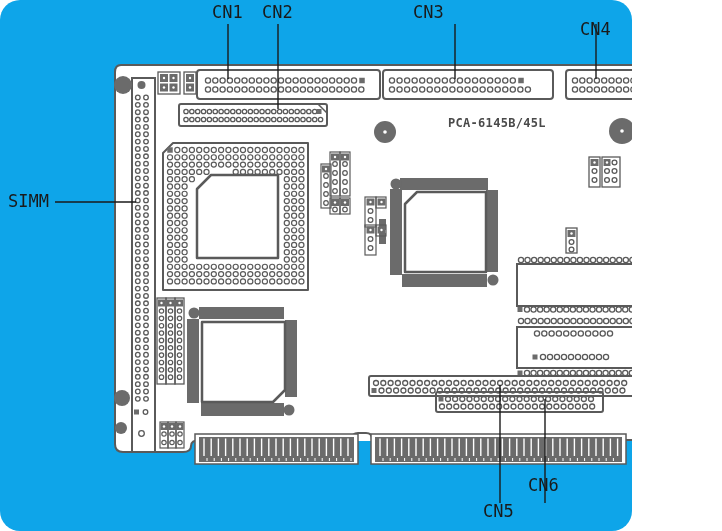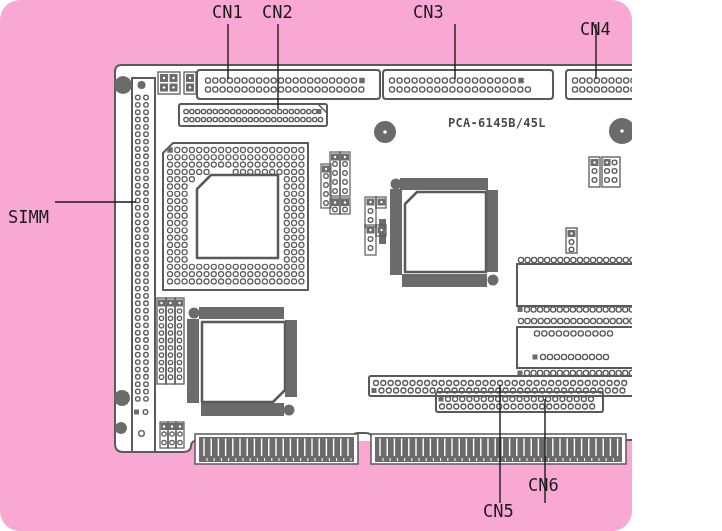--- a/index.html
+++ b/index.html
@@ -1,16 +1,16 @@
 <!DOCTYPE html>
 <html><head>
 <meta charset="utf-8">
 <style>
   html,body{margin:0;padding:0;background:#ffffff;}
-  .stage{position:relative;width:632px;height:531px;background:#f9a8d4;overflow:hidden;
+  .stage{position:relative;width:632px;height:531px;background:#0ea5e9;overflow:hidden;
          font-family:"DejaVu Sans Mono", monospace;border-radius:20px;}
   #board-svg{position:absolute;left:0;top:0;}
   .lbl{position:absolute;font-size:17px;line-height:19px;color:#1a1a1a;white-space:nowrap;}
   .silk{position:absolute;font-size:12px;font-weight:bold;letter-spacing:.3px;color:#4a4a4a;white-space:nowrap;}
 </style>
 </head>
 <body>
 
 <div class="stage">
   <svg id="board-svg" width="722" height="531" viewBox="0 0 722 531">
@@ -1133,17 +1133,17 @@
         <line x1="55" y1="202" x2="136" y2="202" stroke="#1a1a1a" stroke-width="1.4"></line>
         <line x1="500" y1="385" x2="500" y2="503" stroke="#1a1a1a" stroke-width="1.4"></line>
         <line x1="545" y1="399" x2="545" y2="503" stroke="#1a1a1a" stroke-width="1.4"></line>
       </g>
     </svg>
 
   <div class="lbl" style="left: 212px; top: 3px; color: rgb(26, 26, 26);">CN1</div>
   <div class="lbl" style="left: 262px; top: 3px; color: rgb(26, 26, 26); text-align: right;">CN2</div>
   <div class="lbl" style="left: 413px; top: 3px; color: rgb(26, 26, 26);">CN3</div>
   <div class="lbl" style="left: 580px; top: 20px; color: rgb(26, 26, 26);">CN4</div>
-  <div class="lbl" style="left: 8px; top: 192px; color: rgb(26, 26, 26); margin-top: 16px;">SIMM</div>
+  <div class="lbl" style="left: 8px; top: 192px; color: rgb(26, 26, 26);">SIMM</div>
   <div class="lbl" style="left: 483px; top: 502px; color: rgb(26, 26, 26);">CN5</div>
   <div class="lbl" style="left: 528px; top: 476px; color: rgb(26, 26, 26);">CN6</div>
   <div class="silk" style="left: 448px; top: 116px; color: rgb(74, 74, 74);">PCA-6145B/45L</div>
 </div>
 
 </body></html>

